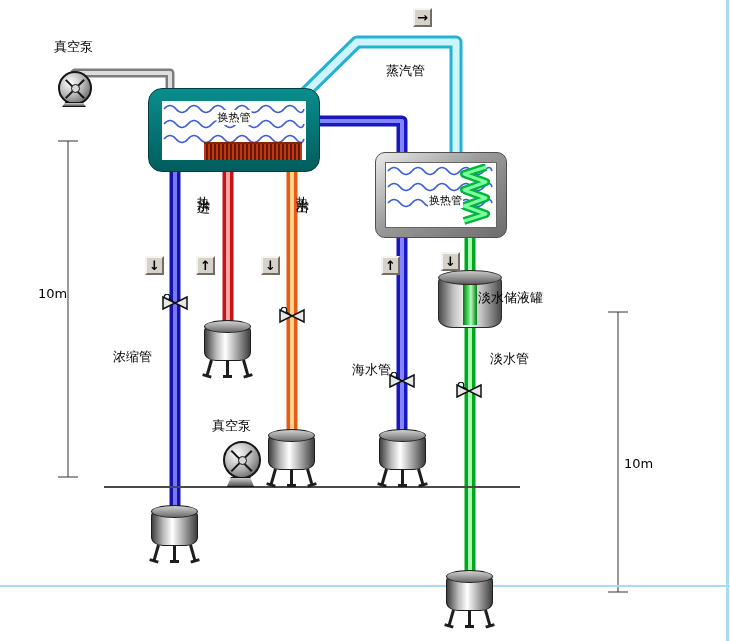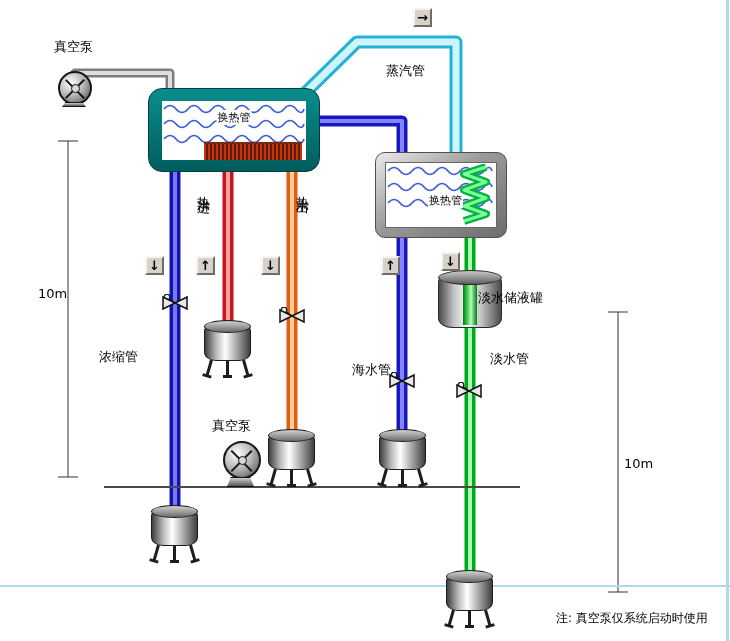--- a/index.html
+++ b/index.html
@@ -243,25 +243,24 @@
   <div class="indicator" style="left:145px;top:256px">↓</div>
   <div class="indicator" style="left:196px;top:256px">↑</div>
   <div class="indicator" style="left:261px;top:256px">↓</div>
   <div class="indicator" style="left:381px;top:256px">↑</div>
   <div class="indicator" style="left:441px;top:252px">↓</div>
 
   <div class="lbl" style="left:54px;top:40px">真空泵</div>
   <div class="lbl" style="left:386px;top:64px">蒸汽管</div>
   <div class="lbl vlbl" style="left:195px;top:186px">热水进</div>
   <div class="lbl vlbl" style="left:294px;top:186px">热水出</div>
-  <div class="lbl" style="left:99px;top:350px">浓缩管</div>
+  <div class="lbl" style="left:113px;top:350px">浓缩管</div>
   <div class="lbl" style="left:352px;top:363px">海水管</div>
   <div class="lbl" style="left:490px;top:352px">淡水管</div>
   <div class="lbl" style="left:478px;top:291px">淡水储液罐</div>
   <div class="lbl" style="left:212px;top:419px">真空泵</div>
   <div class="lbl" style="left:38px;top:287px">10m</div>
   <div class="lbl" style="left:624px;top:457px">10m</div>
-  <div class="lbl small" style="left:556px;top:612px">注: 真空泵仅系统启动时使用</div>
 
   <div class="frame-h" style="top:585px"></div>
   <div class="frame-v" style="left:726px"></div>
 
 </div>
 
 </body></html>

